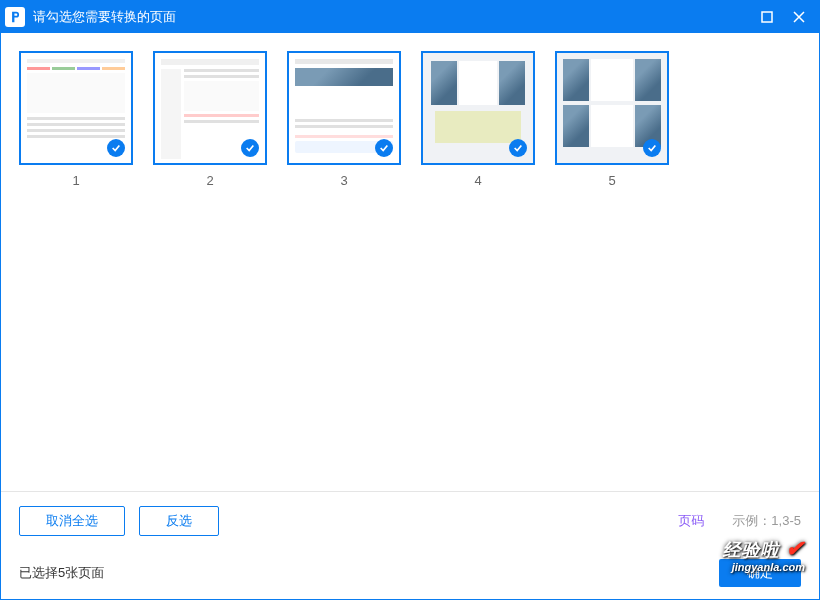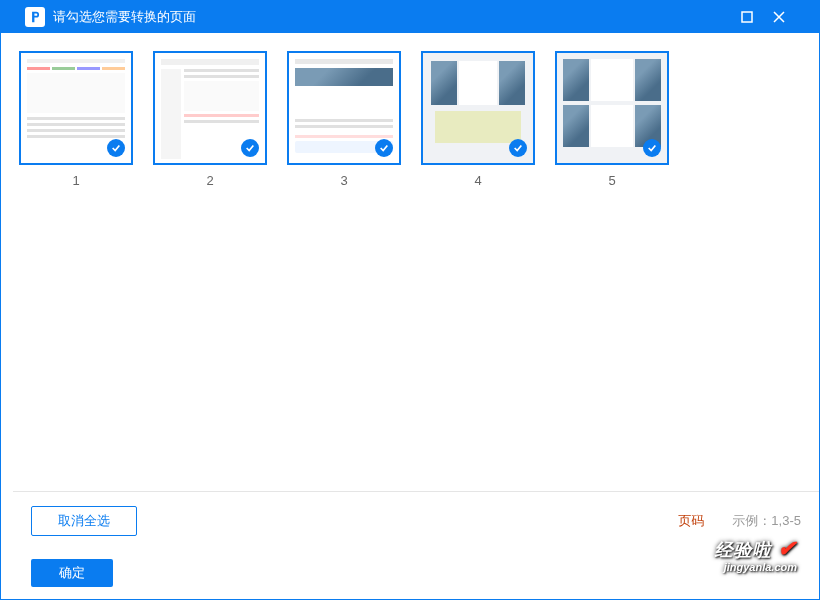--- a/index.html
+++ b/index.html
@@ -1,18 +1,18 @@
 <!DOCTYPE html>
 <html><head>
   <meta charset="utf-8">
   <style>
     * { margin: 0; padding: 0; box-sizing: border-box; }
     body { font-family: "Microsoft YaHei", Arial, sans-serif; font-size: 13px; background: #fff; width: 820px; height: 600px; overflow: hidden; border: 1px solid #0a7cf0; }
     
-    .titlebar { height: 32px; background: #0a7cf0; display: flex; align-items: center; padding: 0 24px; color: #fff; }
+    .titlebar { height: 32px; background: #0a7cf0; display: flex; align-items: center; padding: 0 4px; color: #fff; }
     .titlebar .logo { width: 20px; height: 20px; background: #fff; border-radius: 3px; display: flex; align-items: center; justify-content: center; margin-right: 8px; }
     .titlebar .logo svg { width: 14px; height: 14px; }
     .titlebar-title { flex: 1; font-size: 13px; }
     .titlebar-controls { display: flex; gap: 0; }
     .titlebar-btn { width: 32px; height: 32px; display: flex; align-items: center; justify-content: center; cursor: pointer; }
     .titlebar-btn svg { width: 12px; height: 12px; stroke: #fff; fill: none; stroke-width: 1.5; }
     
     .content { height: 458px; padding: 18px; overflow: auto; }
     .thumbs { display: flex; gap: 20px; }
     .thumb-wrap { display: flex; flex-direction: column; align-items: center; gap: 8px; }
@@ -22,34 +22,34 @@
     .check svg { width: 10px; height: 10px; fill: #fff; }
     .thumb-label { color: #666; font-size: 13px; }
     
     
     .pv1 { padding: 6px; }
     .pv-bar { height: 4px; margin-bottom: 4px; }
     .pv-row { display: flex; gap: 2px; margin-bottom: 3px; }
     .pv-box { flex: 1; height: 3px; background: #e0e0e0; }
     .pv-img { background: linear-gradient(135deg, #7a9bb5 30%, #4a6d8a 70%); }
     
-    .footer { border-top: 1px solid #e5e5e5; height: 110px; padding: 14px 18px; display: flex; flex-direction: column; justify-content: space-between; position: relative; margin-left: 12px; }
+    .footer { border-top: 1px solid #e5e5e5; height: 110px; padding: 14px 18px; display: flex; flex-direction: column; justify-content: space-between; position: relative; }
     .footer-row1 { display: flex; align-items: center; gap: 14px; }
     .btn-outline { height: 30px; padding: 0 26px; border: 1px solid #0a7cf0; background: #fff; color: #0a7cf0; font-size: 13px; cursor: pointer; border-radius: 2px; }
     .footer-row1 .spacer { flex: 1; }
-    .page-label { color: #c2410c; margin-right: 4px; }
+    .page-label { color: #8b5cf6; margin-right: 4px; }
     .page-input { height: 30px; width: 210px; border: 1px solid #d0d0d0; padding: 0 8px; font-size: 13px; }
     .page-example { color: #999; margin-left: 10px; }
     
     .footer-row2 { display: flex; align-items: center; }
     .status { color: #333; flex: 1; }
     .btn-cancel { height: 30px; padding: 0 28px; border: 1px solid #0a7cf0; background: #fff; color: #0a7cf0; font-size: 13px; cursor: pointer; margin-right: 12px; border-radius: 2px; }
     .btn-primary { height: 28px; padding: 0 28px; border: none; background: #0a7cf0; color: #fff; font-size: 13px; cursor: pointer; border-radius: 2px; }
     
-    .watermark { position: absolute; right: 22px; bottom: 28px; color: #fff; text-shadow: 0 0 4px rgba(0,0,0,0.8), 1px 1px 2px rgba(0,0,0,0.9); font-weight: bold; text-align: right; pointer-events: none; line-height: 1.1; }
+    .watermark { position: absolute; right: 14px; bottom: 28px; color: #fff; text-shadow: 0 0 4px rgba(0,0,0,0.8), 1px 1px 2px rgba(0,0,0,0.9); font-weight: bold; text-align: right; pointer-events: none; line-height: 1.1; }
     .watermark .wm-top { font-size: 18px; font-style: italic; letter-spacing: 1px; }
     .watermark .wm-top .red { color: #ff3020; font-size: 22px; }
     .watermark .wm-bottom { font-size: 11px; font-style: italic; }
   </style>
 </head>
 <body>
 
 <div class="titlebar">
   <div class="logo">
     <svg viewBox="0 0 24 24">
@@ -207,24 +207,26 @@
       </div>
       <div class="thumb-label">5</div>
     </div>
 
   </div>
 </div>
 
 <div class="footer">
   <div class="footer-row1">
     <button class="btn-outline">取消全选</button>
+    <button class="btn-outline">反选</button>
     <div class="spacer"></div>
     <span class="page-label">页码</span>
     <span class="page-example">示例：1,3-5</span>
   </div>
   <div class="footer-row2">
+    <div class="status">已选择5张页面</div>
     <button class="btn-primary">确定</button>
   </div>
   <div class="watermark">
     <div class="wm-top"><span>经验啦</span> <span class="red">✔</span></div>
     <div class="wm-bottom">jingyanla.com</div>
   </div>
 </div>
 
 </body></html>

